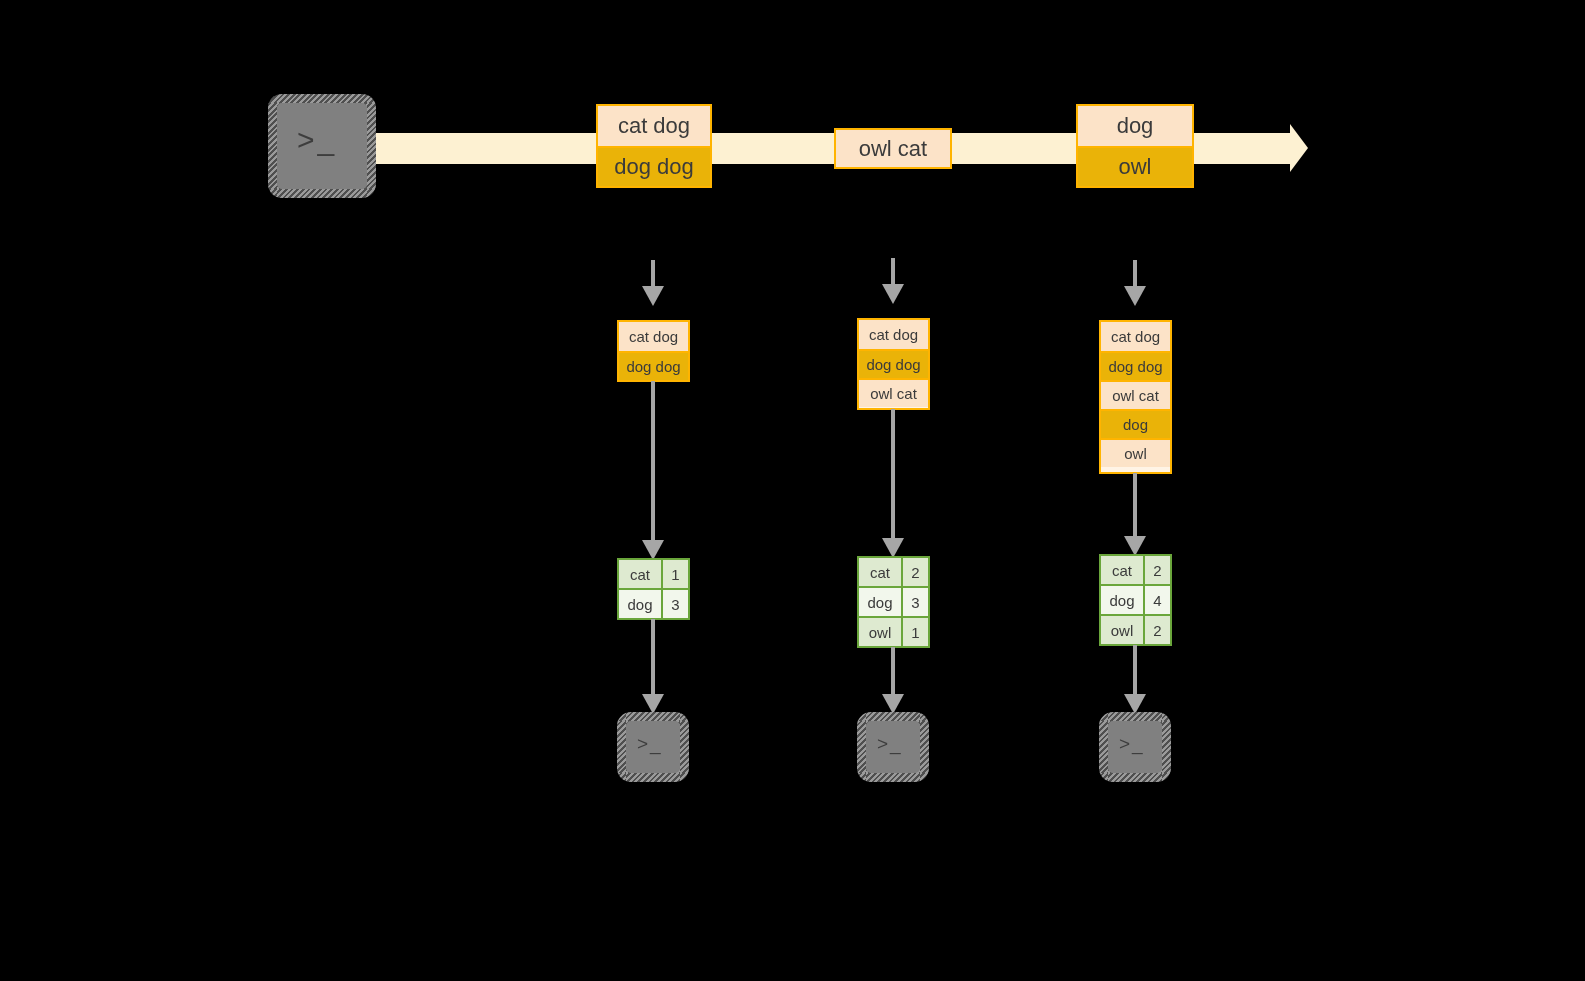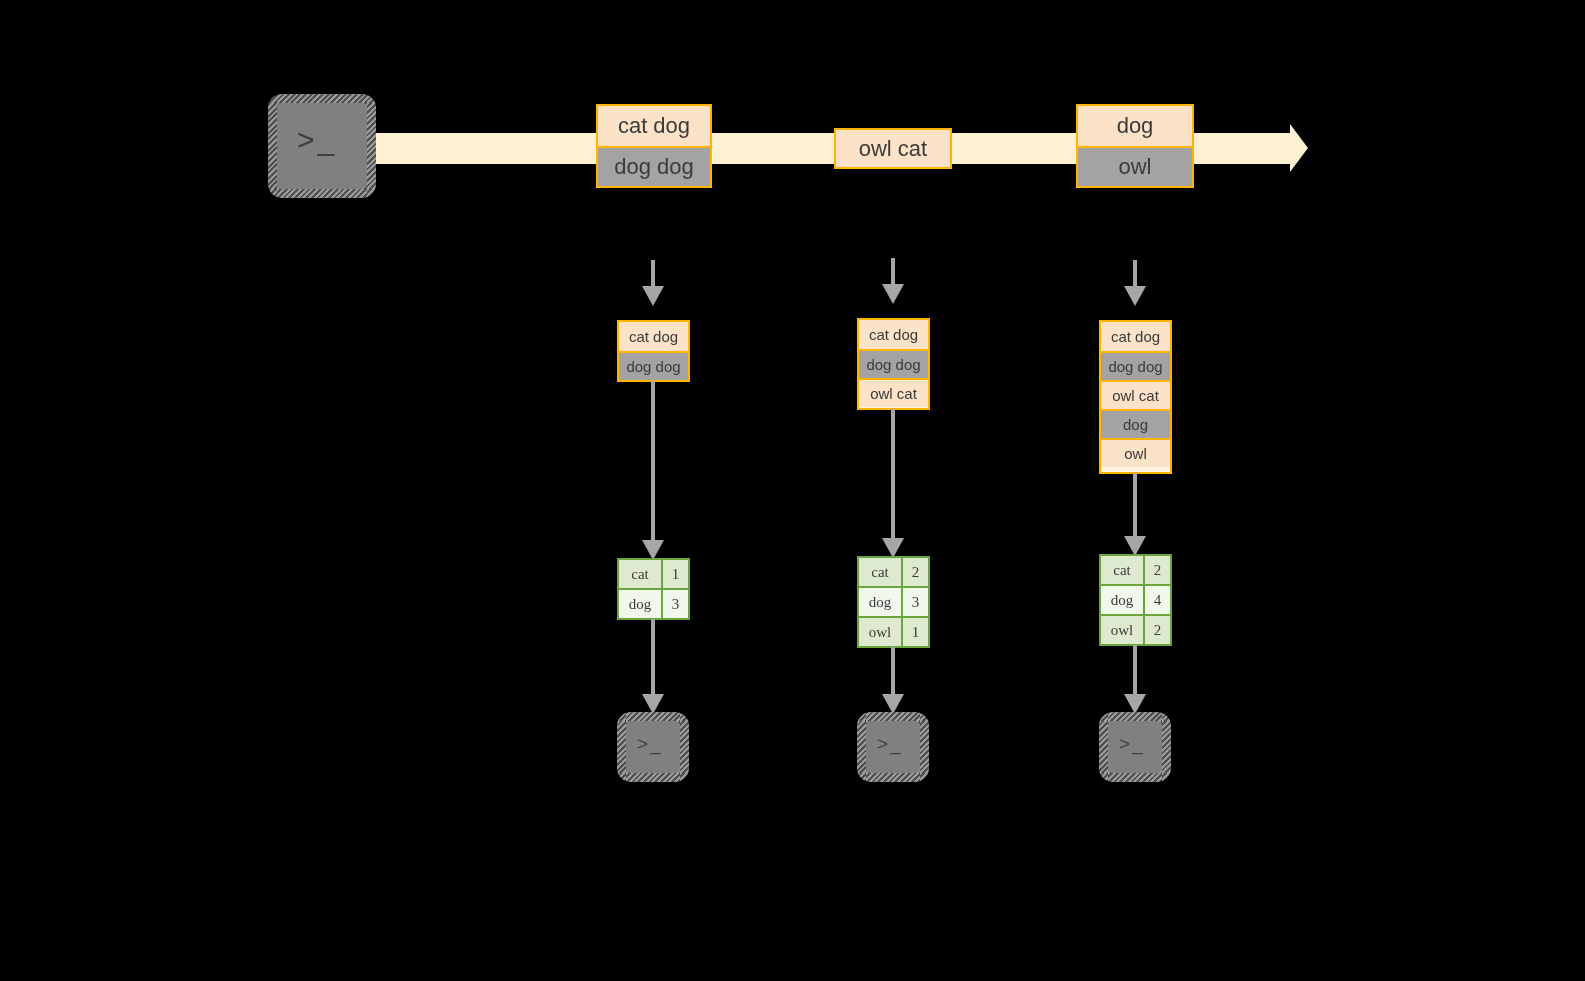--- a/index.html
+++ b/index.html
@@ -70,36 +70,35 @@
   .obox .row {
     box-sizing: border-box;
     display: flex;
     align-items: center;
     justify-content: center;
     color: #3b3b3b;
     white-space: nowrap;
   }
   .obox .row + .row { border-top: 2px solid #FFB400; }
   .obox .row.sh-a { background: #FCE3C8; }
-  .obox .row.sh-b { background: #a3a3a3; }
+  .obox .row.sh-b { background: #eab308; }
 
   
   .gbox {
     position: absolute;
     box-sizing: border-box;
     border: 2px solid #6AA63B;
     background: #F1F7EC;
     display: flex;
     flex-direction: column;
   }
   .gbox .grow {
     box-sizing: border-box;
     display: flex;
     flex: 1 1 0;
-    font-family: Liberation Serif, serif;
   }
   .gbox .grow + .grow { border-top: 2px solid #6AA63B; }
   .gbox .gcell {
     box-sizing: border-box;
     display: flex;
     align-items: center;
     justify-content: center;
     color: #3b3b3b;
     white-space: nowrap;
   }

